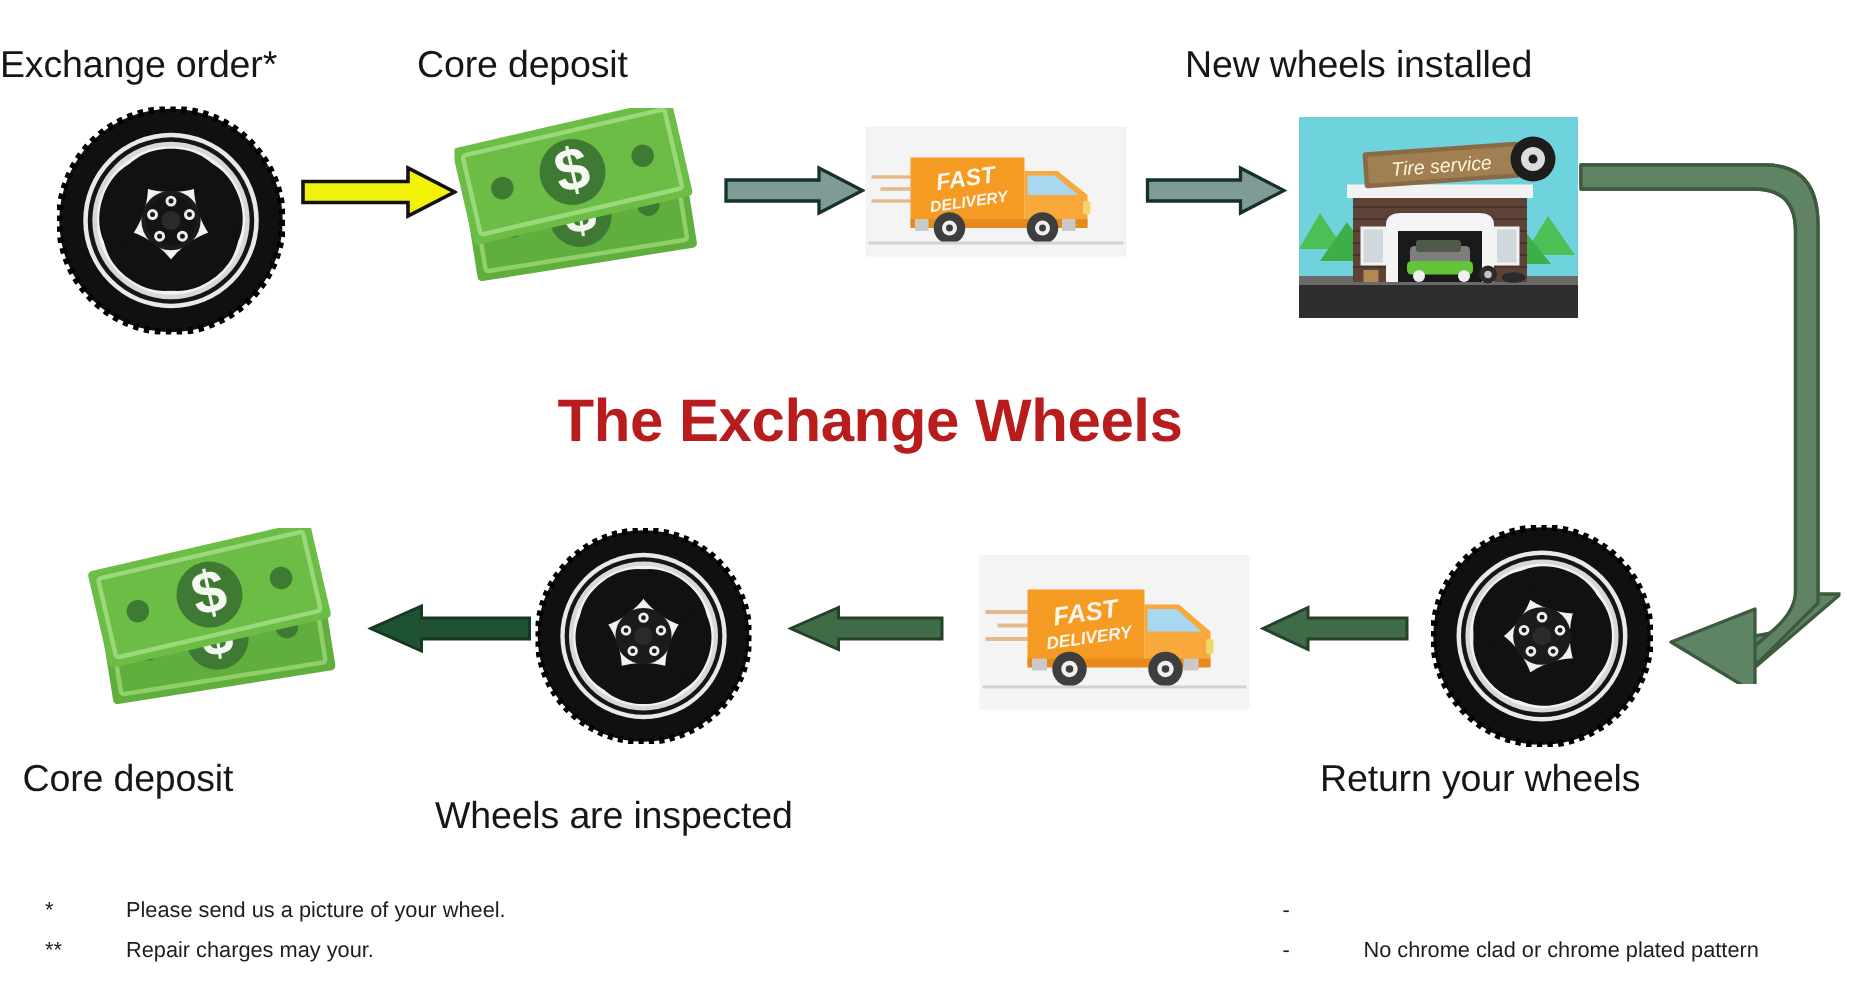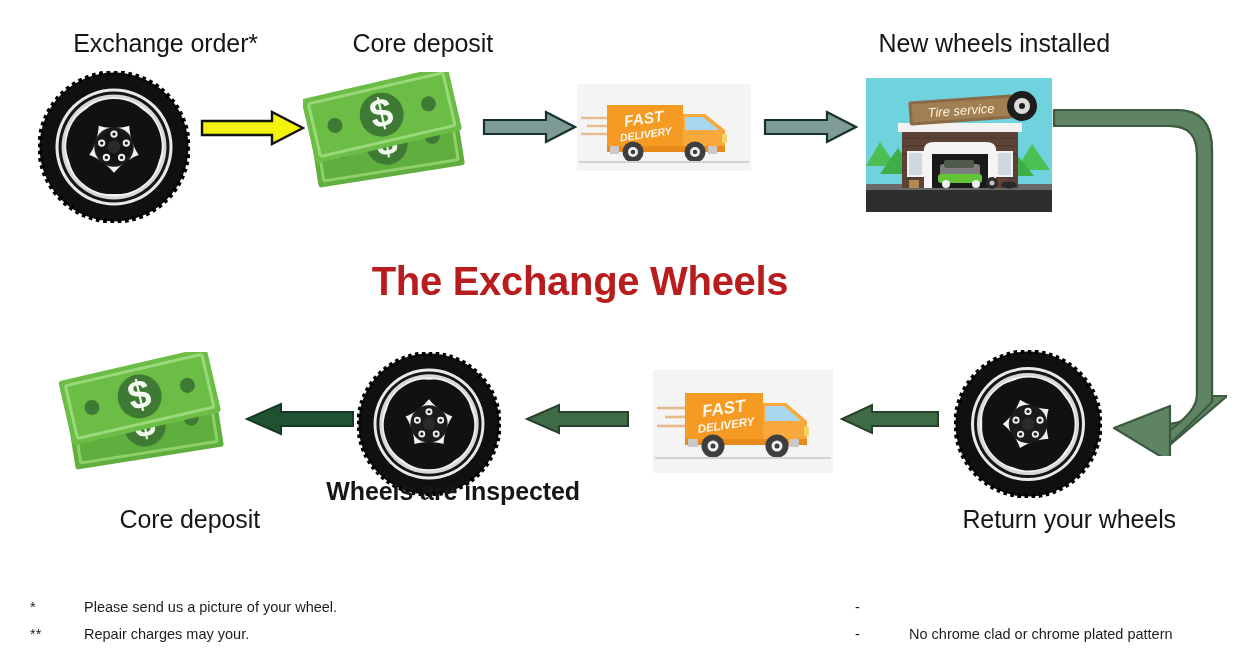--- a/index.html
+++ b/index.html
@@ -18,21 +18,21 @@
     background: #ffffff;
     overflow: hidden;
   }
   .abs { position: absolute; }
 
   
   .step-label {
     font-size: 25px;
     font-weight: 400;
     color: #161616;
-    text-align: right;
+    text-align: left;
     letter-spacing: -0.1px;
     line-height: 1.25;
     white-space: nowrap;
   }
   .step-label.wrap { white-space: normal; }
 
   .title {
     font-size: 40px;
     font-weight: 700;
     color: #b91c1c;
@@ -370,21 +370,21 @@
         <circle cx="50" cy="41.5" r="1.1"></circle>
           <circle cx="58.1" cy="47.4" r="1.1"></circle>
         <circle cx="55" cy="56.9" r="1.1"></circle>
           <circle cx="45" cy="56.9" r="1.1"></circle>
         <circle cx="41.9" cy="47.4" r="1.1"></circle>
       </g>
       <circle cx="50" cy="50" r="4.2" fill="#2a2a2a"></circle>
     </svg>
   </div>
 
-  <div class="abs step-label" style="left:290px; top:476px; width:290px;font-weight:bold;">Wheels are inspected</div>
+  <div class="abs step-label" style="left:290px; top:529px; width:290px;">Wheels are inspected</div>
 
   <div class="arrow" style="left:245px; top:402px;">
     <svg width="110" height="34" viewBox="0 0 110 34">
       <path d="M108 10 H36 V2 L2 17 L36 32 V24 H108 Z" fill="#1e5233" stroke="#143823" stroke-width="2" stroke-linejoin="miter"></path>
     </svg>
   </div>
 
   <div class="money" style="left:58px; top:352px;">
     <svg width="178" height="136" viewBox="0 0 178 136">
       <g transform="rotate(-9 89 62)">

